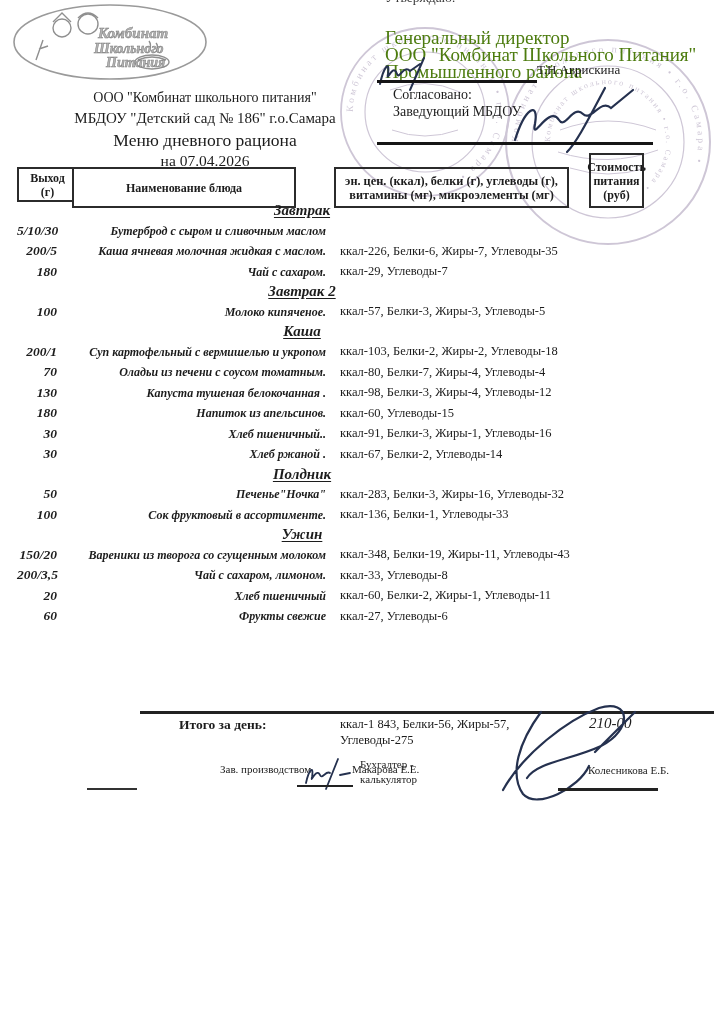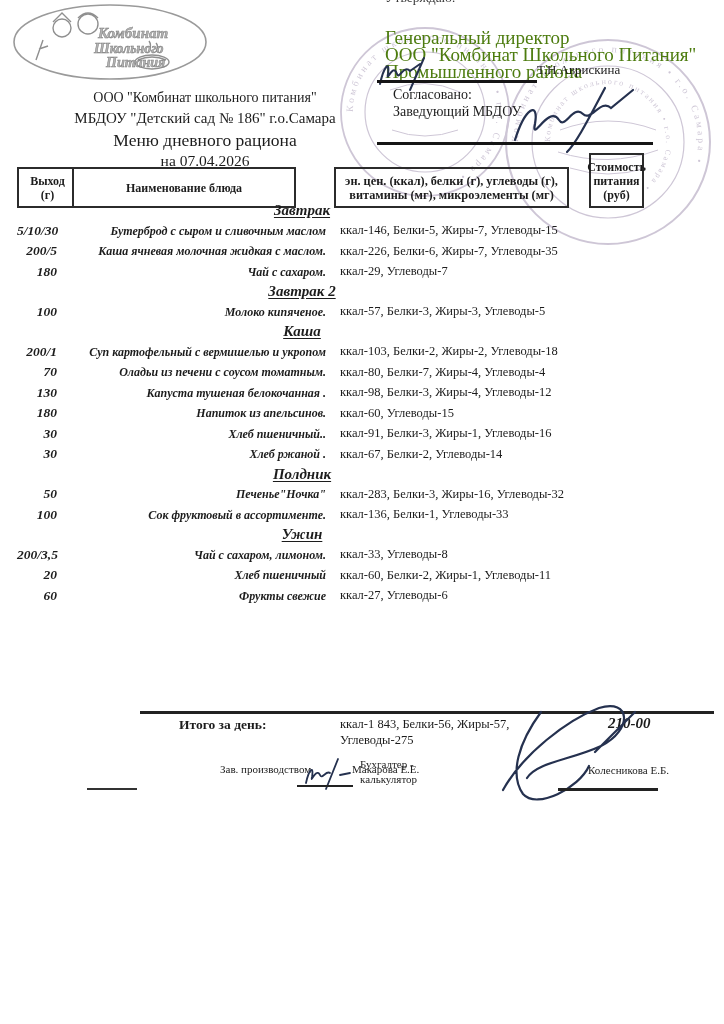--- a/index.html
+++ b/index.html
@@ -21,41 +21,41 @@
   
   .titles{left:0; top:88px; width:410px; text-align:center;}
   .t1{font-size:14px; line-height:19px;}
   .t2{font-size:15px; line-height:22px;}
   .t3{font-size:17.5px; line-height:23px;text-align:center;}
   .t4{font-size:15.5px; line-height:18px;}
   
   .th{border:2px solid #2b2b2b; box-sizing:border-box; background:transparent;
       display:flex; align-items:center; justify-content:center; text-align:center;
       font-weight:bold; font-size:12px; line-height:14px; padding:1px 2px;}
-  .c1{left:17px;  top:167px; width:57px;  height:41px;padding-left:6px;}
+  .c1{left:17px;  top:167px; width:57px;  height:35px;padding-left:6px;}
   .c2{left:72px;  top:167px; width:224px; height:41px;}
   .c3{left:334px; top:167px; width:235px; height:41px; font-size:12.3px;}
   .c4{left:567px; top:153px; width:55px;  height:55px;margin-left:22px;}
   
   .menu-body{left:17px; top:201px; width:694px;}
   .section-title{
     width:570px; text-align:center; font-weight:bold; font-style:italic;
     font-size:15px; line-height:17px; margin:1px 0 2.5px 0;
     text-decoration:underline; text-underline-offset:2px;
   }
   .menu-row{display:grid; grid-template-columns:48px 275px 1fr; margin-bottom:2.5px; align-items:center;}
   .cw{font-weight:bold; font-style:italic; font-size:13.5px; line-height:18px;
       text-align:right; padding-right:8px; align-self:center;}
   .cn{font-weight:bold; font-style:italic; font-size:12px; line-height:18px; padding-right:14px;text-align:right;}
   .cu{font-size:12.5px; line-height:15px;}
   
   .total-line{left:140px; top:711px; width:574px; height:2.5px; background:#222;}
   .total-label{left:179px; top:717px; font-weight:bold; font-size:13.5px;}
   .total-nutrition{left:340px; top:716px; width:215px; font-size:12.5px; line-height:16px;}
-  .total-price{left:589px; top:715px; font-weight:bold; font-style:italic; font-size:15px;margin-left:19px;}
+  .total-price{left:589px; top:715px; font-weight:normal; font-style:italic; font-size:15px;}
   
   .f-small{font-size:11px; line-height:14.5px;}
   .stray-line{left:87px; top:788px; width:50px; height:1.5px; background:#333;}
   .prod-label{left:220px; top:762px;}
   .prod-sigline{left:297px; top:785px; width:56px; height:1.8px; background:#222;}
   .prod-name{left:352px; top:762px;}
   .acct-label{left:360px; top:757px;}
   .acct-sigline{left:558px; top:788px; width:100px; height:2.5px; background:#222;}
   .acct-name{left:588px; top:763px;text-align:center;}
   .svgwrap{pointer-events:none;}
@@ -134,21 +134,20 @@
   <div class="abs th c2">Наименование блюда</div>
   <div class="abs th c3">эн. цен. (ккал), белки (г), углеводы (г), витамины (мг), микроэлементы (мг)</div>
   <div class="abs th c4">Стоимость питания (руб)</div>
 
   <div class="abs menu-body">
       <div class="menu-section">
         <div class="section-title">Завтрак</div>
         <div class="menu-row">
           <div class="cw">5/10/30</div>
           <div class="cn">Бутерброд с сыром и сливочным маслом</div>
-          <div class="cu">ккал-146, Белки-5, Жиры-7, Углеводы-15</div>
         </div>
         <div class="menu-row">
           <div class="cw">200/5</div>
           <div class="cn">Каша ячневая молочная жидкая с маслом.</div>
           <div class="cu">ккал-226, Белки-6, Жиры-7, Углеводы-35</div>
         </div>
         <div class="menu-row">
           <div class="cw">180</div>
           <div class="cn">Чай с сахаром.</div>
           <div class="cu">ккал-29, Углеводы-7</div>
@@ -203,20 +202,25 @@
           <div class="cu">ккал-283, Белки-3, Жиры-16, Углеводы-32</div>
         </div>
         <div class="menu-row">
           <div class="cw">100</div>
           <div class="cn">Сок фруктовый в ассортименте.</div>
           <div class="cu">ккал-136, Белки-1, Углеводы-33</div>
         </div>
       </div>
       <div class="menu-section">
         <div class="section-title">Ужин</div>
+        <div class="menu-row">
+          <div class="cw">150/20</div>
+          <div class="cn">Вареники из творога со сгущенным молоком</div>
+          <div class="cu">ккал-348, Белки-19, Жиры-11, Углеводы-43</div>
+        </div>
         <div class="menu-row">
           <div class="cw">200/3,5</div>
           <div class="cn">Чай с сахаром, лимоном.</div>
           <div class="cu">ккал-33, Углеводы-8</div>
         </div>
         <div class="menu-row">
           <div class="cw">20</div>
           <div class="cn">Хлеб  пшеничный</div>
           <div class="cu">ккал-60, Белки-2, Жиры-1, Углеводы-11</div>
         </div>

